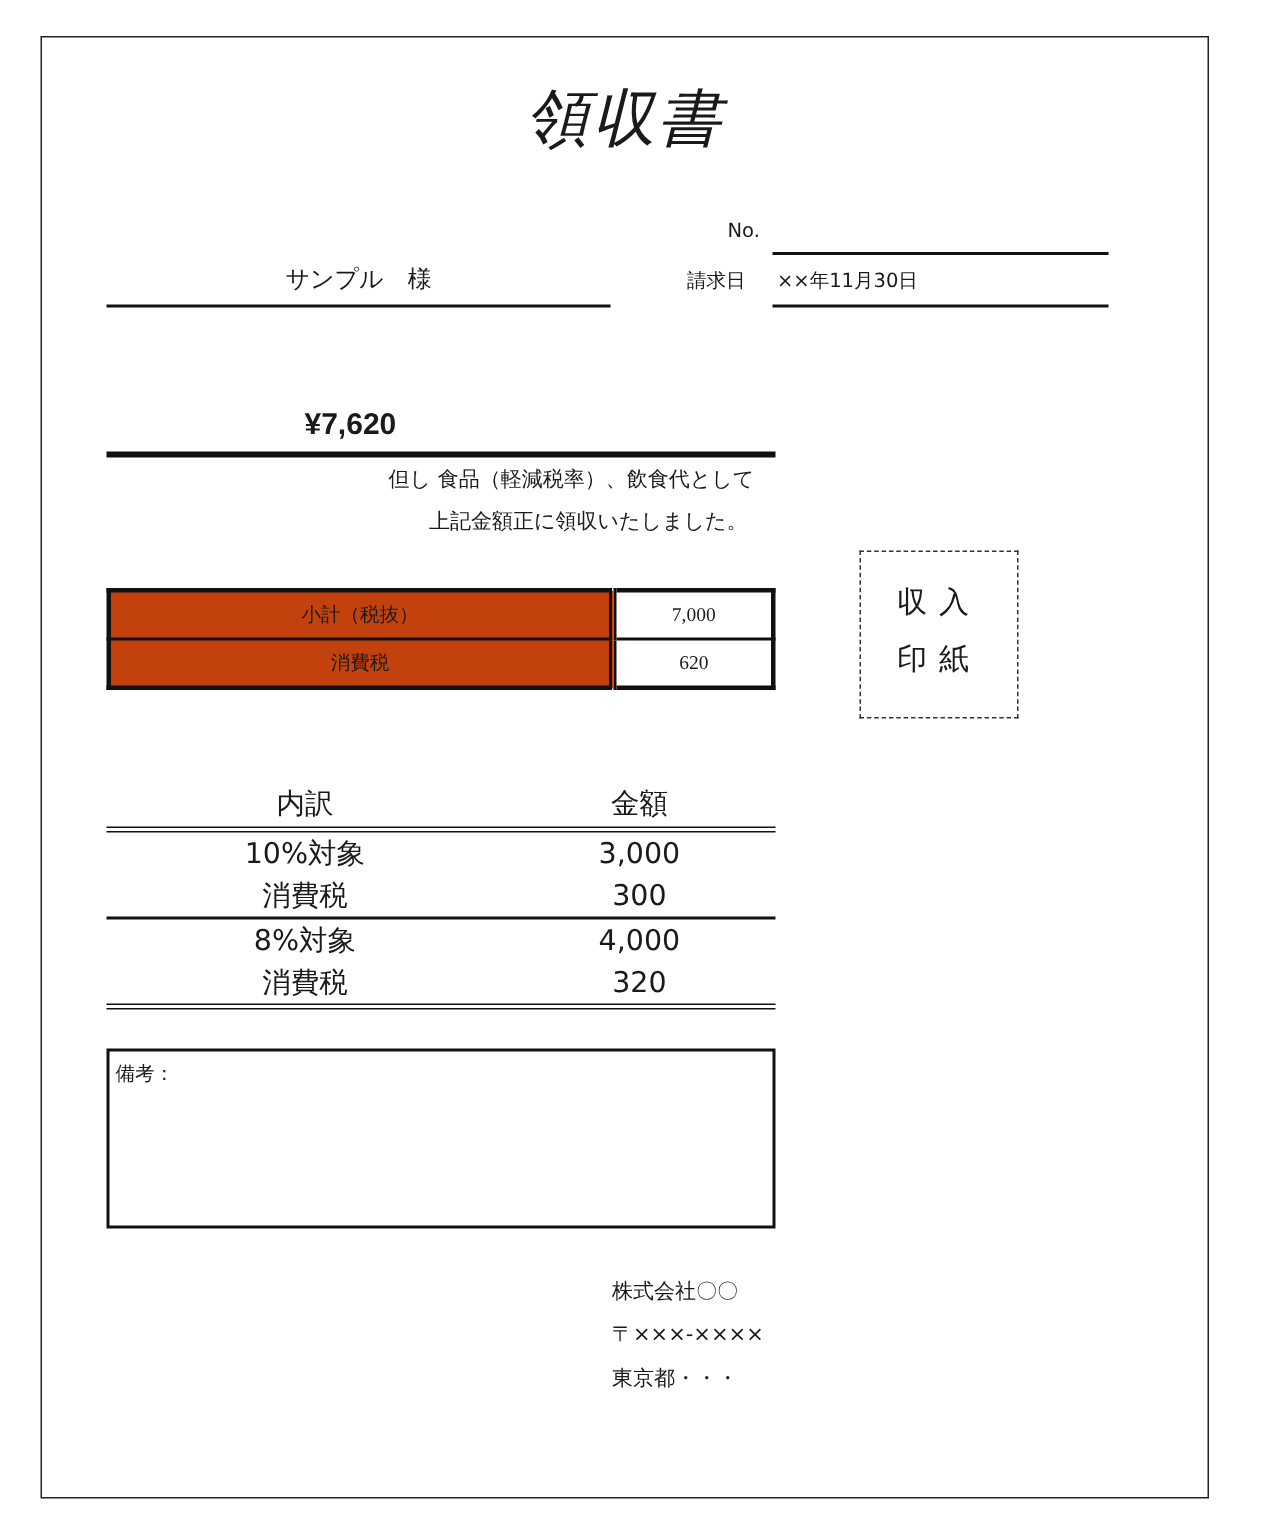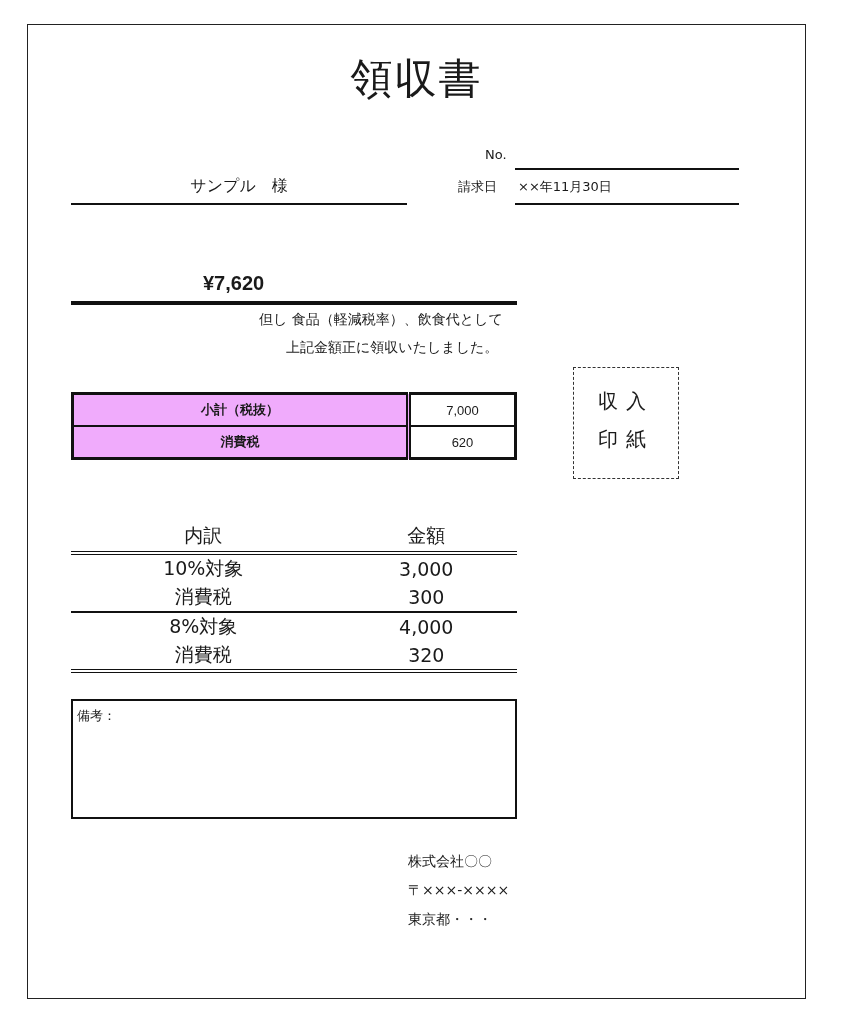--- a/index.html
+++ b/index.html
@@ -1,27 +1,27 @@
 <!DOCTYPE html>
 <html><head>
 <meta charset="utf-8">
 <style>
   html, body { margin:0; padding:0; background:#ffffff; }
   body { width:841px; height:1024px; position:relative; font-family:"DejaVu Sans","Liberation Sans",sans-serif; color:#1a1a1a; }
   .page { position:absolute; left:27px; top:24px; width:779px; height:975px; border:1.5px solid #222; box-sizing:border-box; }
   .abs { position:absolute; }
-  .title { left:0; width:100%; top:26px; text-align:center; font-size:42px; letter-spacing:2px; }
+  .title { left:0; width:100%; top:26px; text-align:center; font-size:42px; letter-spacing:2px;font-style:italic; }
   .line { position:absolute; background:#111; }
   .small { font-size:13px; white-space:nowrap; }
   .amount { font-size:20px; font-weight:bold; font-family:"Liberation Sans",sans-serif; }
   .note { font-size:14px; white-space:nowrap; }
   table.sub { position:absolute; left:43px; top:367px; width:446px; border-collapse:collapse; border:3px solid #111; font-size:13px; }
   table.sub td { height:28px; text-align:center; border:2px solid #111; }
-  table.sub td.lbl { background:#f0abfc; font-weight:bold; width:330px; border-right:5px double #111; }
-  table.sub td.val { background:#fff; font-family:Liberation Sans, sans-serif; }
+  table.sub td.lbl { background:#c2410c; font-weight:normal; width:330px; border-right:5px double #111; }
+  table.sub td.val { background:#fff; font-family:Liberation Serif, serif; }
   .stamp { position:absolute; left:545px; top:342px; width:106px; height:112px; border:1.5px dashed #333; box-sizing:border-box; font-size:20px; text-align:center; line-height:38px; padding-top:14px; letter-spacing:8px; }
   table.brk { position:absolute; left:43px; top:496px; width:446px; border-collapse:collapse; font-size:19px; }
   table.brk th { font-weight:normal; height:28px; border-bottom:4px double #111; }
   table.brk td { height:23px; text-align:center; }
   table.brk tr.sep td { border-top:2px solid #111; }
   table.brk tr.last td { border-bottom:4px double #111; }
   .remarks { position:absolute; left:43px; top:674px; width:446px; height:120px; border:2px solid #111; box-sizing:border-box; font-size:13px; padding:6px 4px;font-family:Liberation Serif, serif; }
   .company { position:absolute; left:380px; top:822px; font-size:14px; line-height:29px; }
 </style>
 </head>

